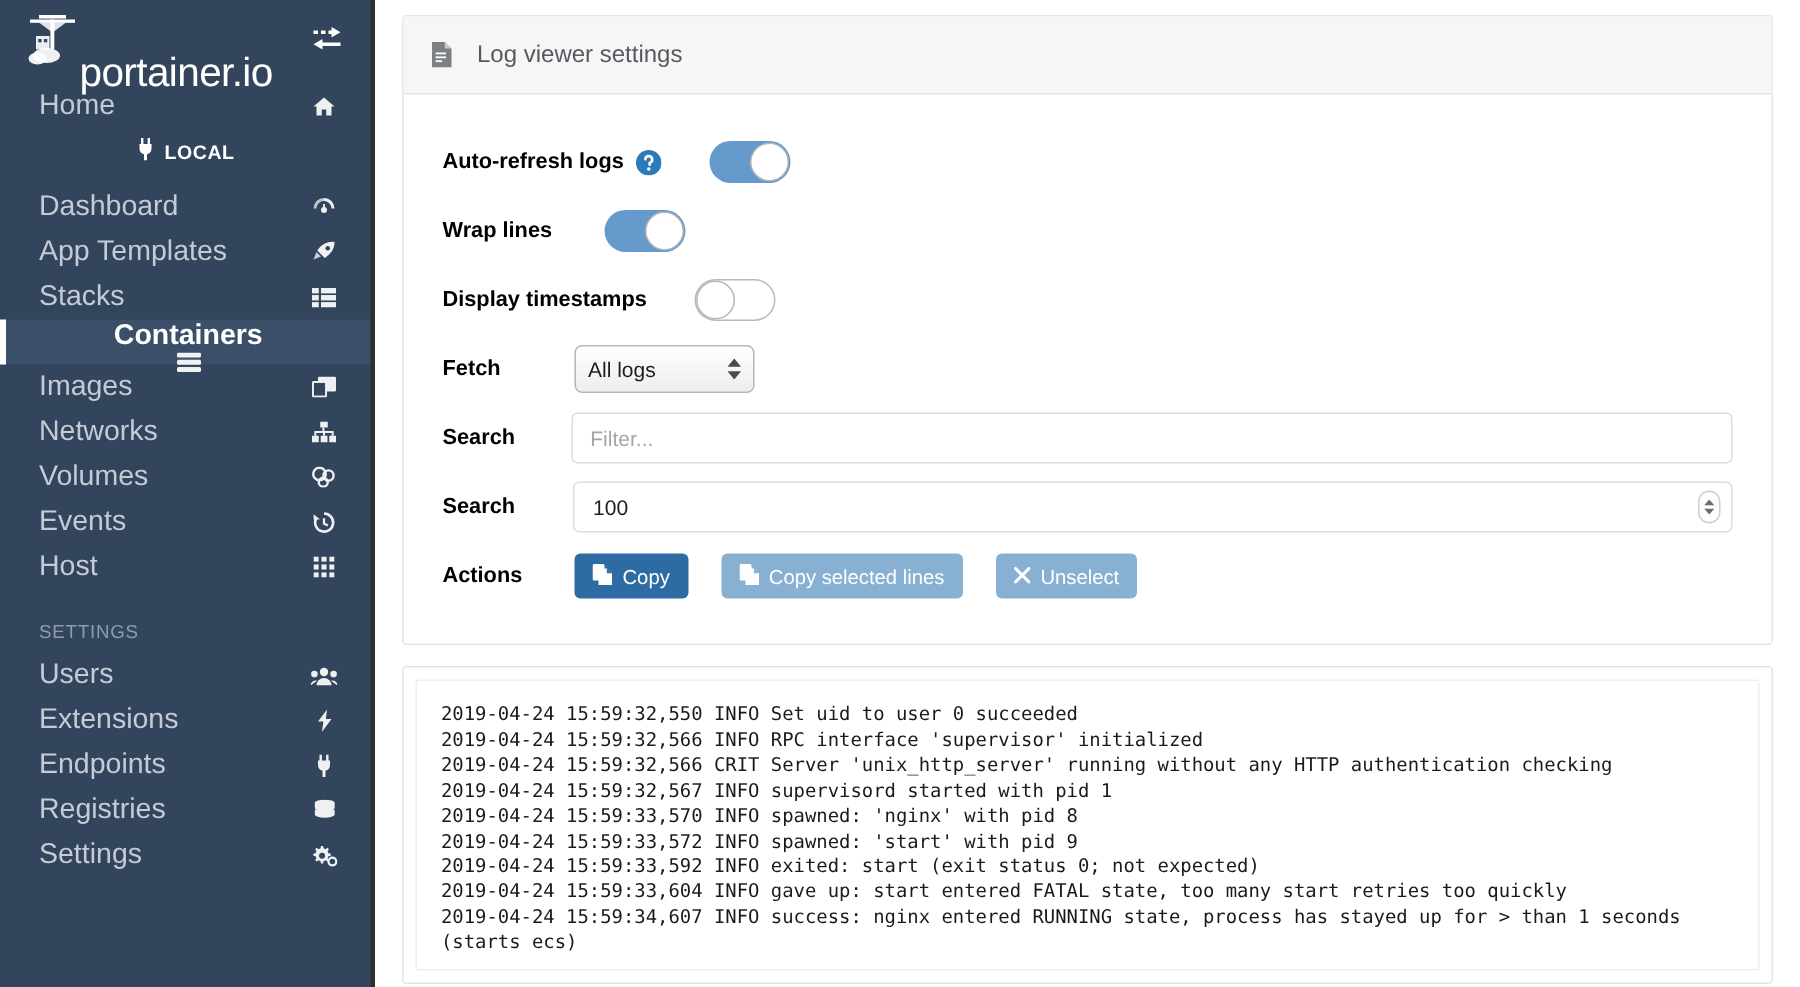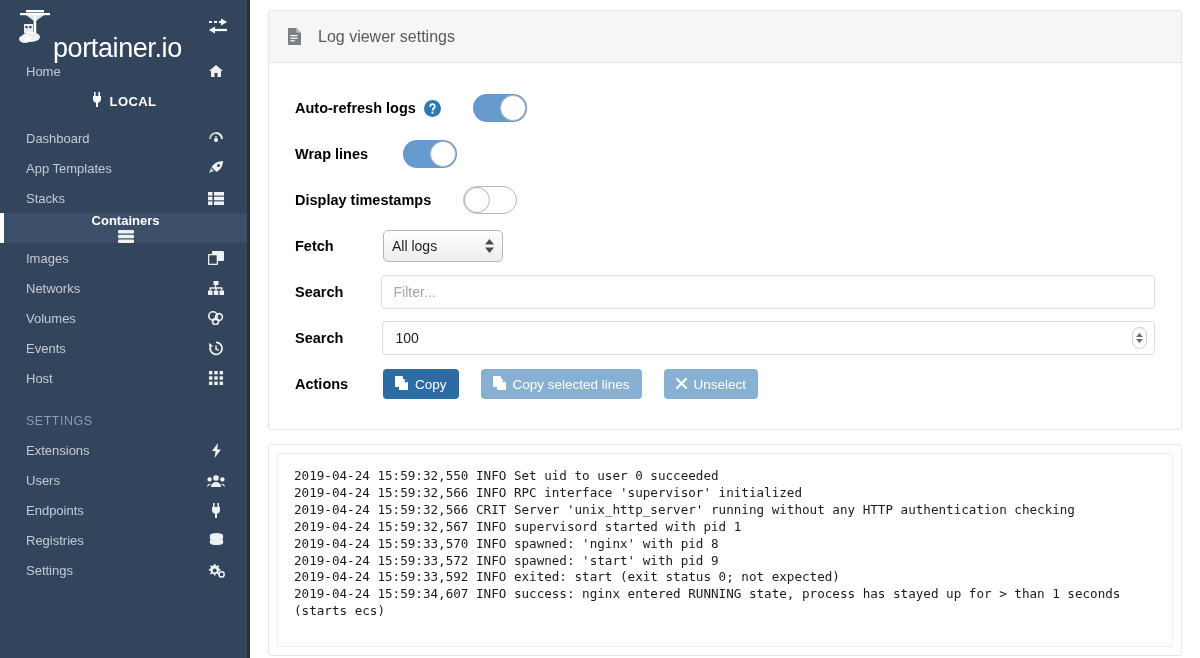--- a/index.html
+++ b/index.html
@@ -54,21 +54,21 @@
     cursor: pointer;
   }
 
   .nav-item {
     display: flex;
     align-items: center;
     justify-content: space-between;
     height: 30px;
     padding: 0 22px 0 26px;
     color: #c5cbd6;
-    font-size: 13px;
+    font-size: 19px;
     cursor: pointer;
     position: relative;
   }
   .nav-item .nav-icon {
     display: flex;
     align-items: center;
     justify-content: center;
     width: 18px;
     color: #ffffff;
     opacity: .92;
@@ -455,38 +455,38 @@
             <rect x="0" y="10.6" width="3.4" height="3.4" fill="#ffffff"></rect>
             <rect x="5.3" y="10.6" width="3.4" height="3.4" fill="#ffffff"></rect>
             <rect x="10.6" y="10.6" width="3.4" height="3.4" fill="#ffffff"></rect>
           </svg>
       </span>
     </div>
 
     <div class="nav-section-title">SETTINGS</div>
 
     <div class="nav-item">
-      <span>Extensions</span>
-      <span class="nav-icon">
-        <svg width="11" height="15" viewBox="0 0 11 15">
-            <path d="M7 0 L1 8 H4.6 L3.6 15 L10 6.4 H6.2 Z" fill="#ffffff"></path>
-          </svg>
-      </span>
-    </div>
-
-    <div class="nav-item">
       <span>Users</span>
       <span class="nav-icon">
         <svg width="18" height="13" viewBox="0 0 18 13">
             <circle cx="9" cy="4" r="2.8" fill="#ffffff"></circle>
             <path d="M4 13 a5 5 0 0 1 10 0 Z" fill="#ffffff"></path>
             <circle cx="2.6" cy="5.4" r="2.2" fill="#ffffff"></circle>
             <path d="M0 13 a3.4 3.4 0 0 1 4.4 -3.2 Z" fill="#ffffff"></path>
             <circle cx="15.4" cy="5.4" r="2.2" fill="#ffffff"></circle>
             <path d="M18 13 a3.4 3.4 0 0 0 -4.4 -3.2 Z" fill="#ffffff"></path>
+          </svg>
+      </span>
+    </div>
+
+    <div class="nav-item">
+      <span>Extensions</span>
+      <span class="nav-icon">
+        <svg width="11" height="15" viewBox="0 0 11 15">
+            <path d="M7 0 L1 8 H4.6 L3.6 15 L10 6.4 H6.2 Z" fill="#ffffff"></path>
           </svg>
       </span>
     </div>
 
     <div class="nav-item">
       <span>Endpoints</span>
       <span class="nav-icon">
         <svg width="12" height="15" viewBox="0 0 12 15">
             <path d="M3 0 V4 H2 V7 a4 4 0 0 0 3 3.8 V15 h2 V10.8 A4 4 0 0 0 10 7 V4 H9 V0 H7.4 V4 H4.6 V0 Z" fill="#ffffff"></path>
           </svg>
@@ -642,18 +642,19 @@
 
     <div class="log-panel">
       <div class="log-inner">
         <div class="log-line">2019-04-24 15:59:32,550 INFO Set uid to user 0 succeeded</div>
         <div class="log-line">2019-04-24 15:59:32,566 INFO RPC interface 'supervisor' initialized</div>
         <div class="log-line">2019-04-24 15:59:32,566 CRIT Server 'unix_http_server' running without any HTTP authentication checking</div>
         <div class="log-line">2019-04-24 15:59:32,567 INFO supervisord started with pid 1</div>
         <div class="log-line">2019-04-24 15:59:33,570 INFO spawned: 'nginx' with pid 8</div>
         <div class="log-line">2019-04-24 15:59:33,572 INFO spawned: 'start' with pid 9</div>
         <div class="log-line">2019-04-24 15:59:33,592 INFO exited: start (exit status 0; not expected)</div>
+        <div class="log-line">2019-04-24 15:59:33,604 INFO gave up: start entered FATAL state, too many start retries too quickly</div>
         <div class="log-line">2019-04-24 15:59:34,607 INFO success: nginx entered RUNNING state, process has stayed up for &gt; than 1 seconds (starts ecs)</div>
       </div>
     </div>
 
   </div>
 </div>
 
 </body></html>

